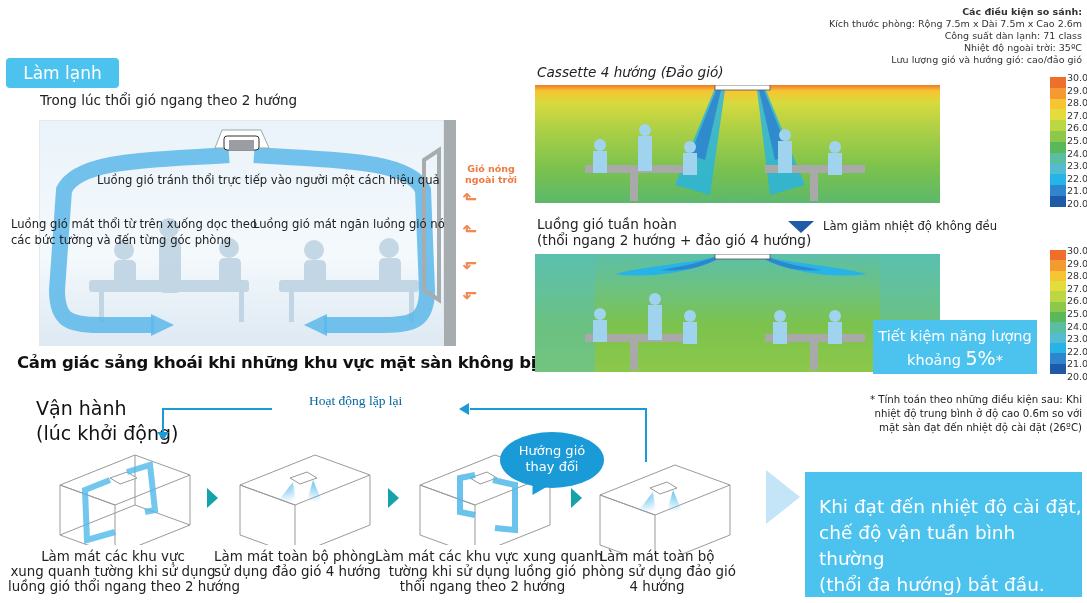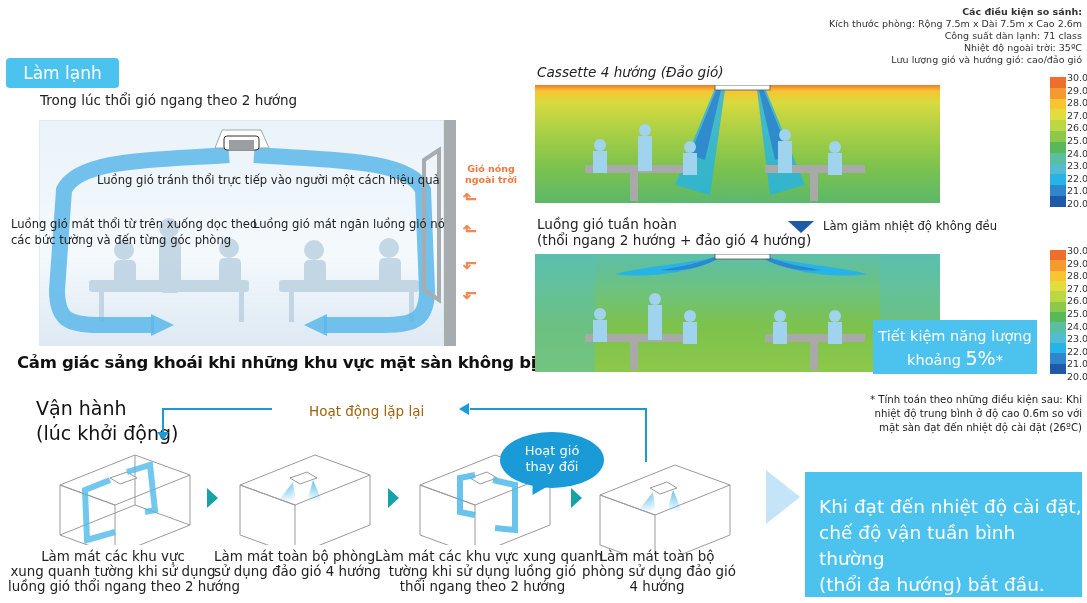--- a/index.html
+++ b/index.html
@@ -18,21 +18,21 @@
   .wall { left: 444px; top: 120px; width: 12px; height: 226px; background: #a7acaf; }
   .outside { left: 456px; top: 120px; width: 70px; height: 226px; background: #fff; }
   .room-text { font-size: 11.6px; color: #222; line-height: 16px; white-space: nowrap; }
   .hot-label { color: #ee7a42; font-size: 9.5px; font-weight: bold; line-height: 11px; text-align: center; }
   .hot-arrow { color: #f08a55; font-size: 18px; font-weight: bold; line-height: 18px; }
 
   .headline { left: 17px; top: 353px; font-size: 16.5px; font-weight: bold; color: #111; letter-spacing: -0.3px; }
 
   
   .op-title { left: 36px; top: 396px; font-size: 19px; line-height: 25px; color: #111; }
-  .repeat-label { left: 309px; top: 403px; font-size: 13.5px; color: #a16207; }
+  .repeat-label { left: 309px; top: 393px; font-size: 13.5px; color: #0369a1; font-family: Liberation Serif, serif; }
   .flow-line { background: #1a9ad6; }
 
   .step-caption { font-size: 13.4px; line-height: 15px; text-align: center; color: #222; white-space: nowrap; }
   .teal-arrow { width: 0; height: 0; border-top: 10px solid transparent; border-bottom: 10px solid transparent; border-left: 11px solid #16a2a9; }
 
   .bubble { left: 500px; top: 432px; width: 104px; height: 56px; border-radius: 50%; background: #1a9ad6; color: #fff;
             font-size: 13px; line-height: 16px; text-align: center; padding-top: 11px; }
 
   .result-box { left: 805px; top: 472px; width: 277px; height: 125px; background: #4cc3ef; color: #fff;
                 font-size: 18.5px; line-height: 26px; padding: 22px 0 0 14px; }
@@ -183,21 +183,21 @@
     <polygon points="5,35 5,85 60,105 60,55"></polygon>
     <line x1="60" y1="105" x2="135" y2="75"></line>
       <line x1="135" y1="25" x2="135" y2="75"></line>
   </g>
   <polygon points="55,28 72,22 82,28 65,34" fill="#fff" stroke="#999"></polygon>
   <polygon points="58,32 40,55 62,58" fill="url(#sw)"></polygon>
   <polygon points="78,30 90,58 70,58" fill="url(#sw)"></polygon>
 </svg>
 
 <div class="abs bubble">
-  <div>Hoạt gió</div>
+  <div>Hướng gió</div>
   <div>thay đổi</div>
 </div>
 <div class="abs" style="left:528px;top:482px;width:0;height:0;border-left:8px solid transparent;border-right:8px solid transparent;border-top:14px solid #1a9ad6;transform:rotate(30deg);"></div>
 
 <div class="abs step-caption" style="left:8px;top:549px;width:210px;">
   <div>Làm mát các khu vực</div>
   <div>xung quanh tường khi sử dụng</div>
   <div>luồng gió thổi ngang theo 2 hướng</div>
 </div>
 <div class="abs step-caption" style="left:214px;top:549px;width:160px;text-align:center;">

